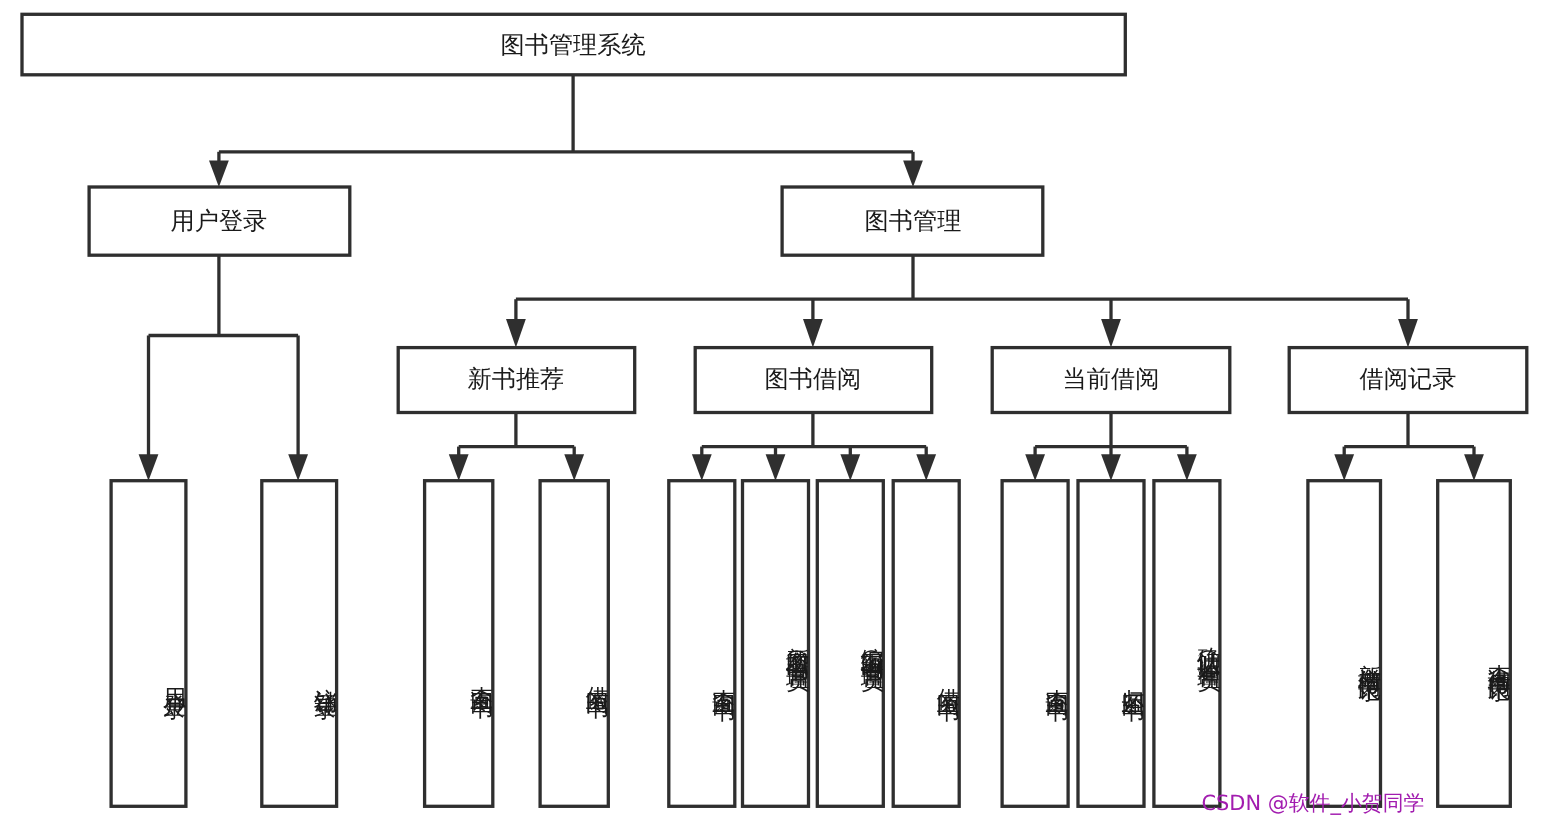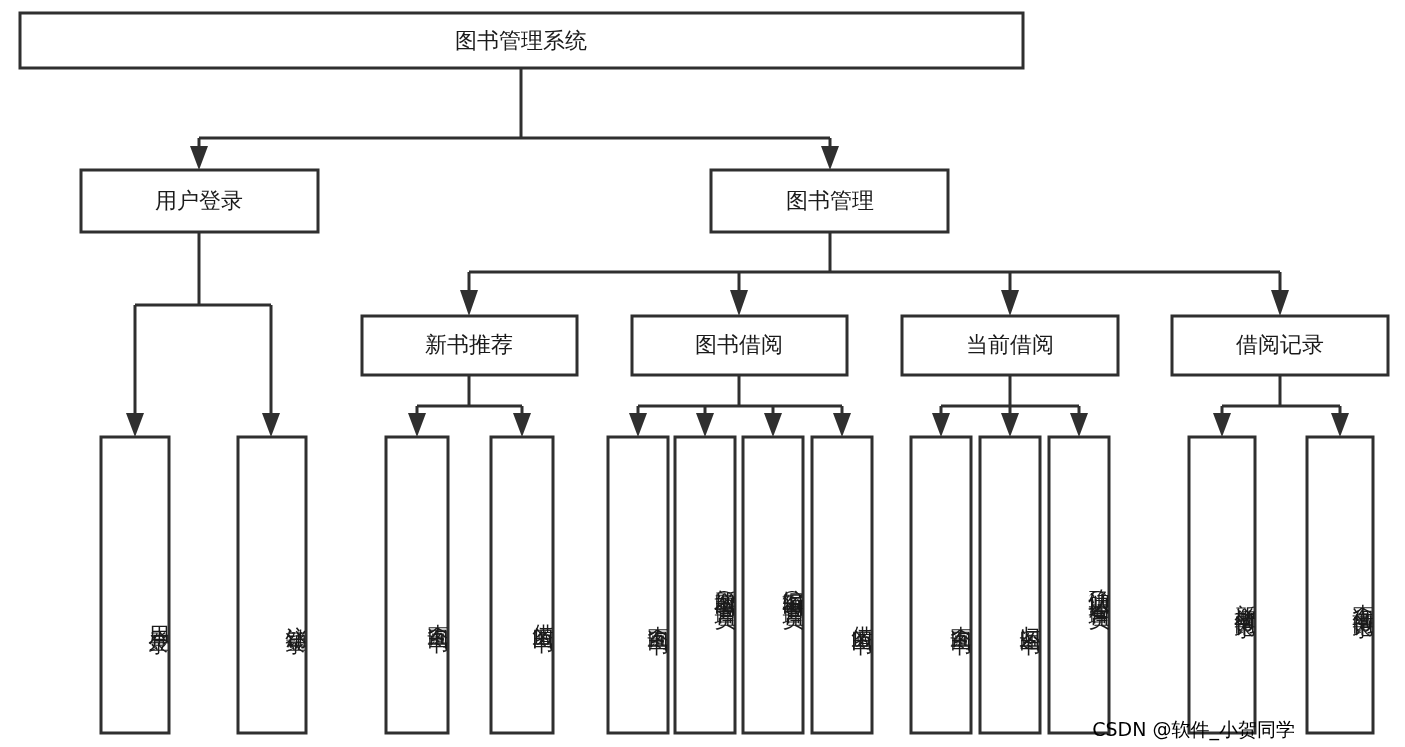--- a/index.html
+++ b/index.html
@@ -61,21 +61,21 @@
     justify-content: center;
     white-space: nowrap;
     pointer-events: none;
   }
   .watermark {
     position: absolute;
     right: 8px;
     bottom: 4px;
     font-family: "DejaVu Sans", "Liberation Sans", sans-serif;
     font-size: 19px;
-    color: #000000;
+    color: #a21caf;
     white-space: nowrap;
   }
 </style>
 </head>
 <body>
 
 <div id="diagram-root">
 
   <svg id="tree-svg" viewBox="0 0 1405 747">
     <defs></defs>

